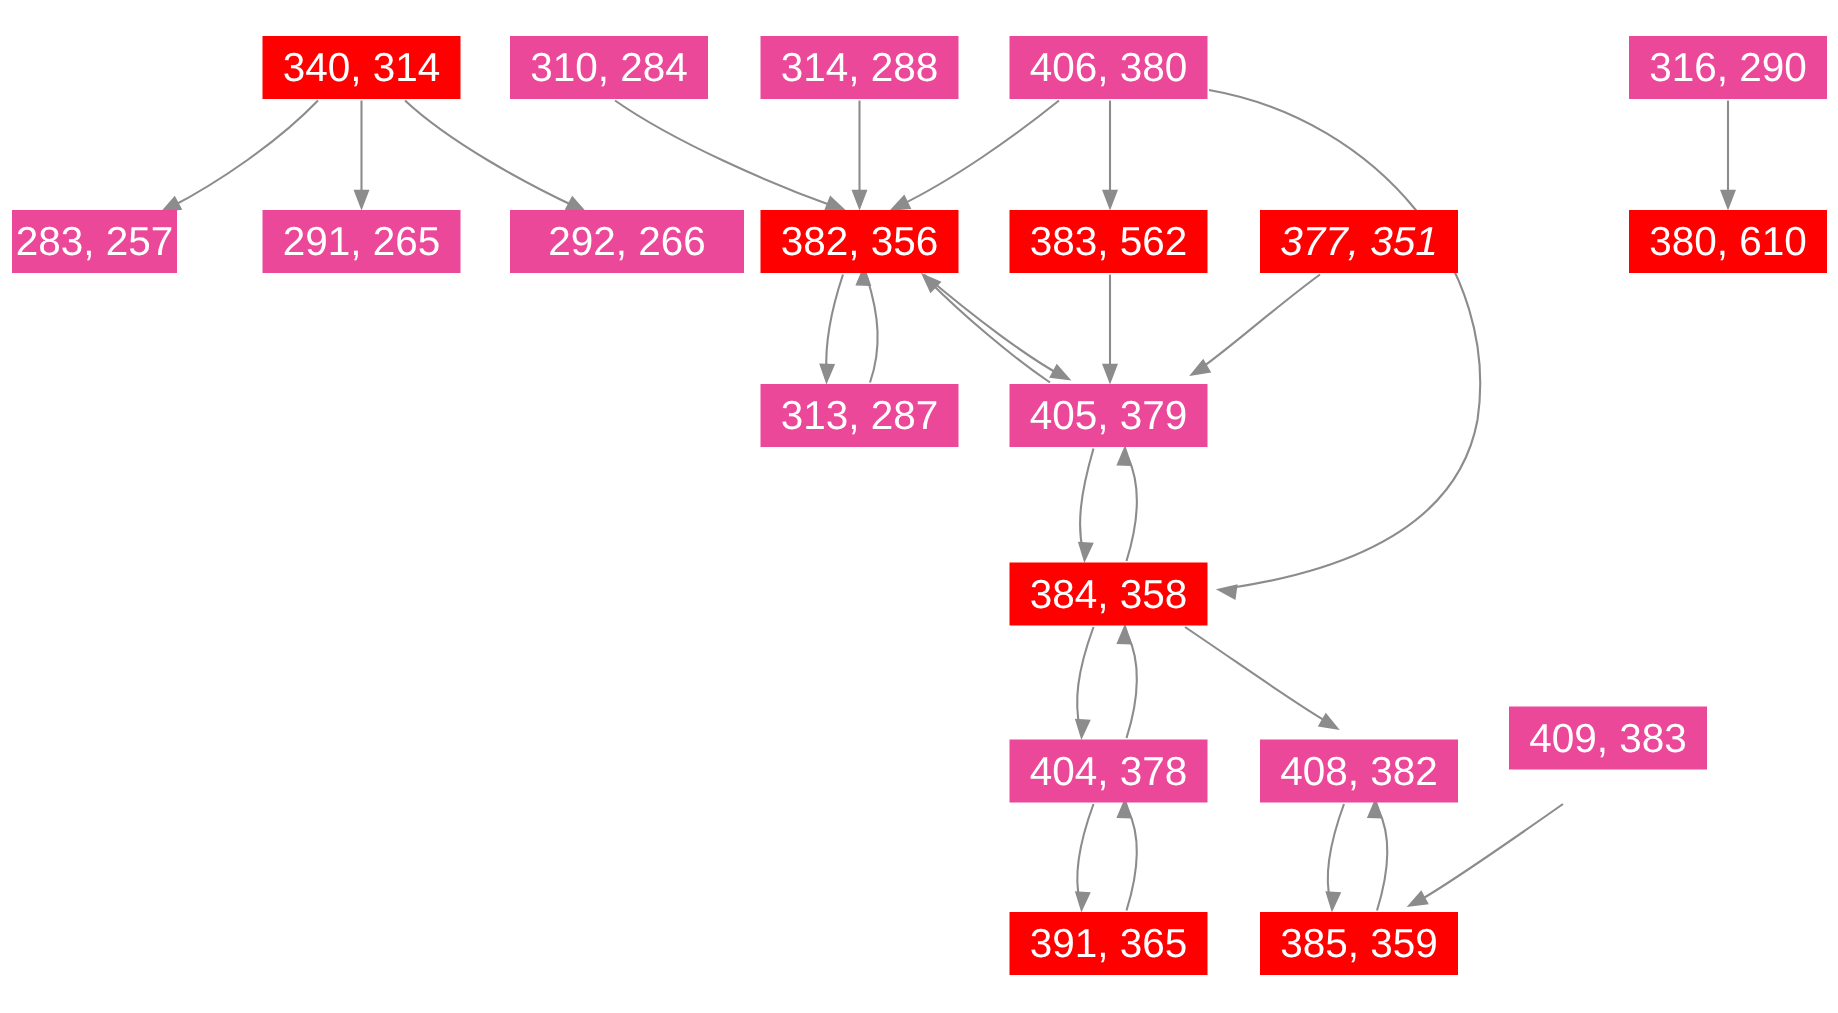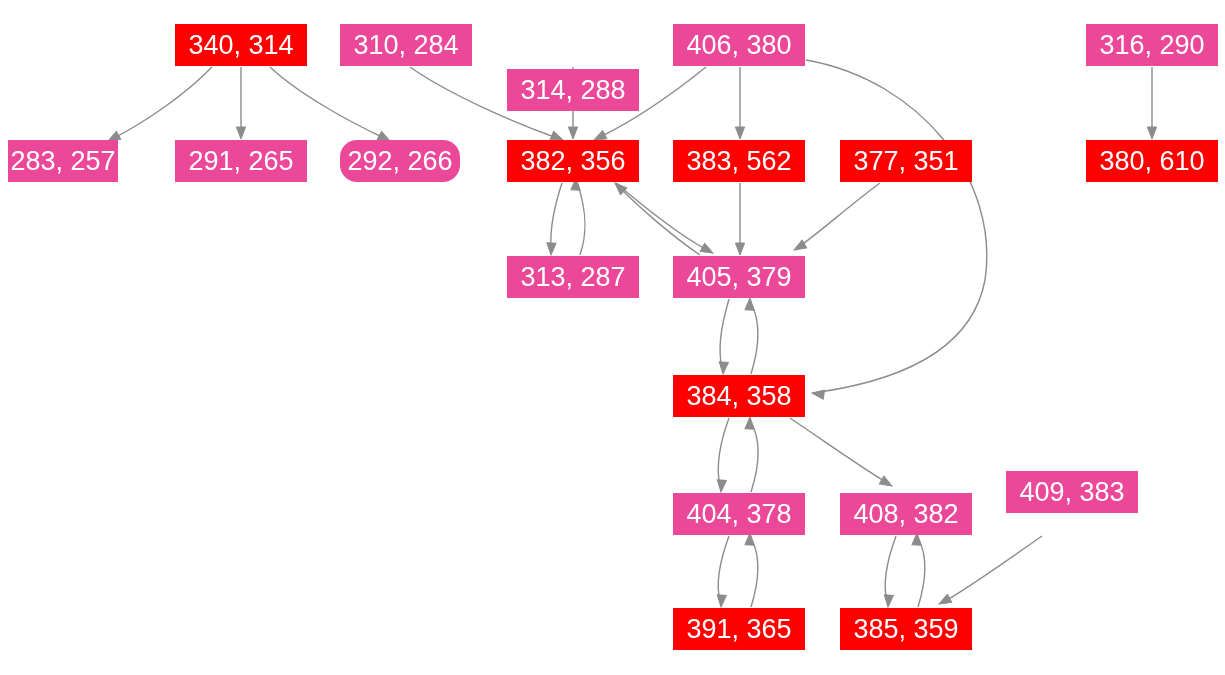--- a/index.html
+++ b/index.html
@@ -163,45 +163,45 @@
       </g>
     </svg>
 
   <div id="node-layer">
       <div class="gnode red" style="left: 175px; top: 24px; width: 132px; height: 42px;">
         <span>340, 314</span>
       </div>
       <div class="gnode blue" style="left: 340px; top: 24px; width: 132px; height: 42px;">
         <span>310, 284</span>
       </div>
-      <div class="gnode blue" style="left: 507px; top: 24px; width: 132px; height: 42px; margin-top: 45px;">
+      <div class="gnode blue" style="left: 507px; top: 24px; width: 132px; height: 42px;">
         <span>314, 288</span>
       </div>
       <div class="gnode blue" style="left: 673px; top: 24px; width: 132px; height: 42px;">
         <span>406, 380</span>
       </div>
       <div class="gnode blue" style="left: 1086px; top: 24px; width: 132px; height: 42px;">
         <span>316, 290</span>
       </div>
       <div class="gnode blue" style="left: 8px; top: 140px; width: 110px; height: 42px;">
         <span>283, 257</span>
       </div>
       <div class="gnode blue" style="left: 175px; top: 140px; width: 132px; height: 42px;">
         <span>291, 265</span>
       </div>
-      <div class="gnode blue" style="left: 340px; top: 140px; width: 120px; height: 42px; border-radius: 17px;">
+      <div class="gnode blue" style="left: 340px; top: 140px; width: 156px; height: 42px;">
         <span>292, 266</span>
       </div>
       <div class="gnode red" style="left: 507px; top: 140px; width: 132px; height: 42px;">
         <span>382, 356</span>
       </div>
       <div class="gnode red" style="left: 673px; top: 140px; width: 132px; height: 42px;">
         <span>383, 562</span>
       </div>
-      <div class="gnode red" style="left: 840px; top: 140px; width: 132px; height: 42px;">
+      <div class="gnode red" style="left: 840px; top: 140px; width: 132px; height: 42px; font-style: italic;">
         <span>377, 351</span>
       </div>
       <div class="gnode red" style="left: 1086px; top: 140px; width: 132px; height: 42px;">
         <span>380, 610</span>
       </div>
       <div class="gnode blue" style="left: 507px; top: 256px; width: 132px; height: 42px;">
         <span>313, 287</span>
       </div>
       <div class="gnode blue" style="left: 673px; top: 256px; width: 132px; height: 42px;">
         <span>405, 379</span>

